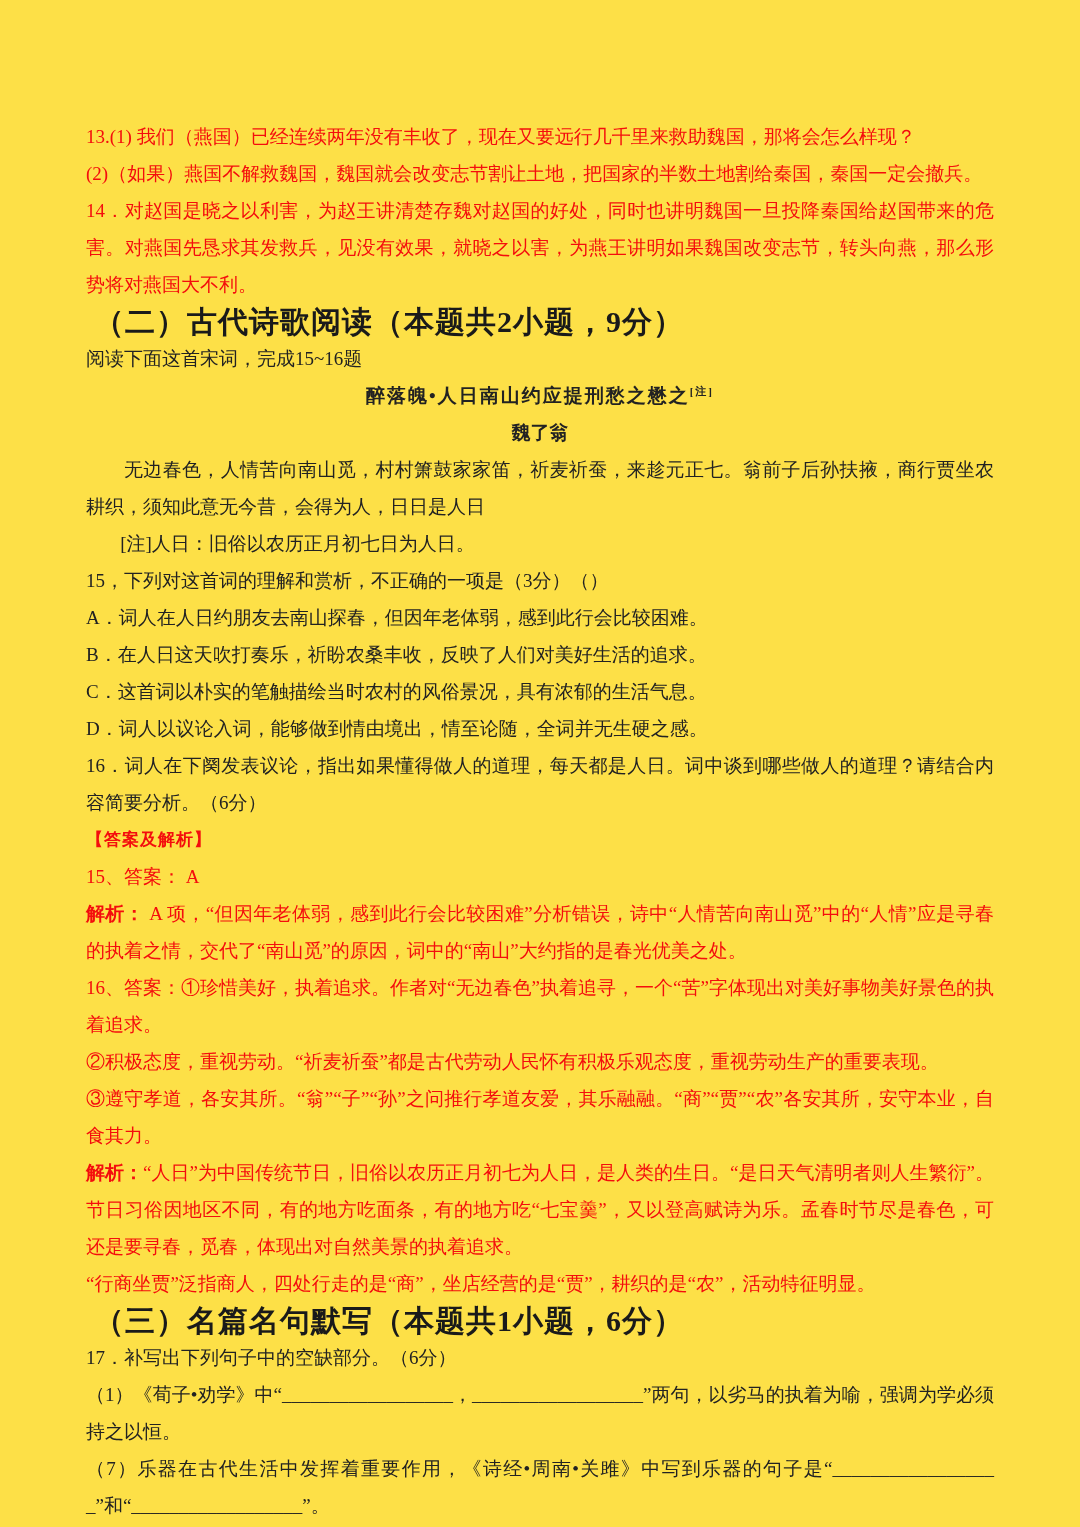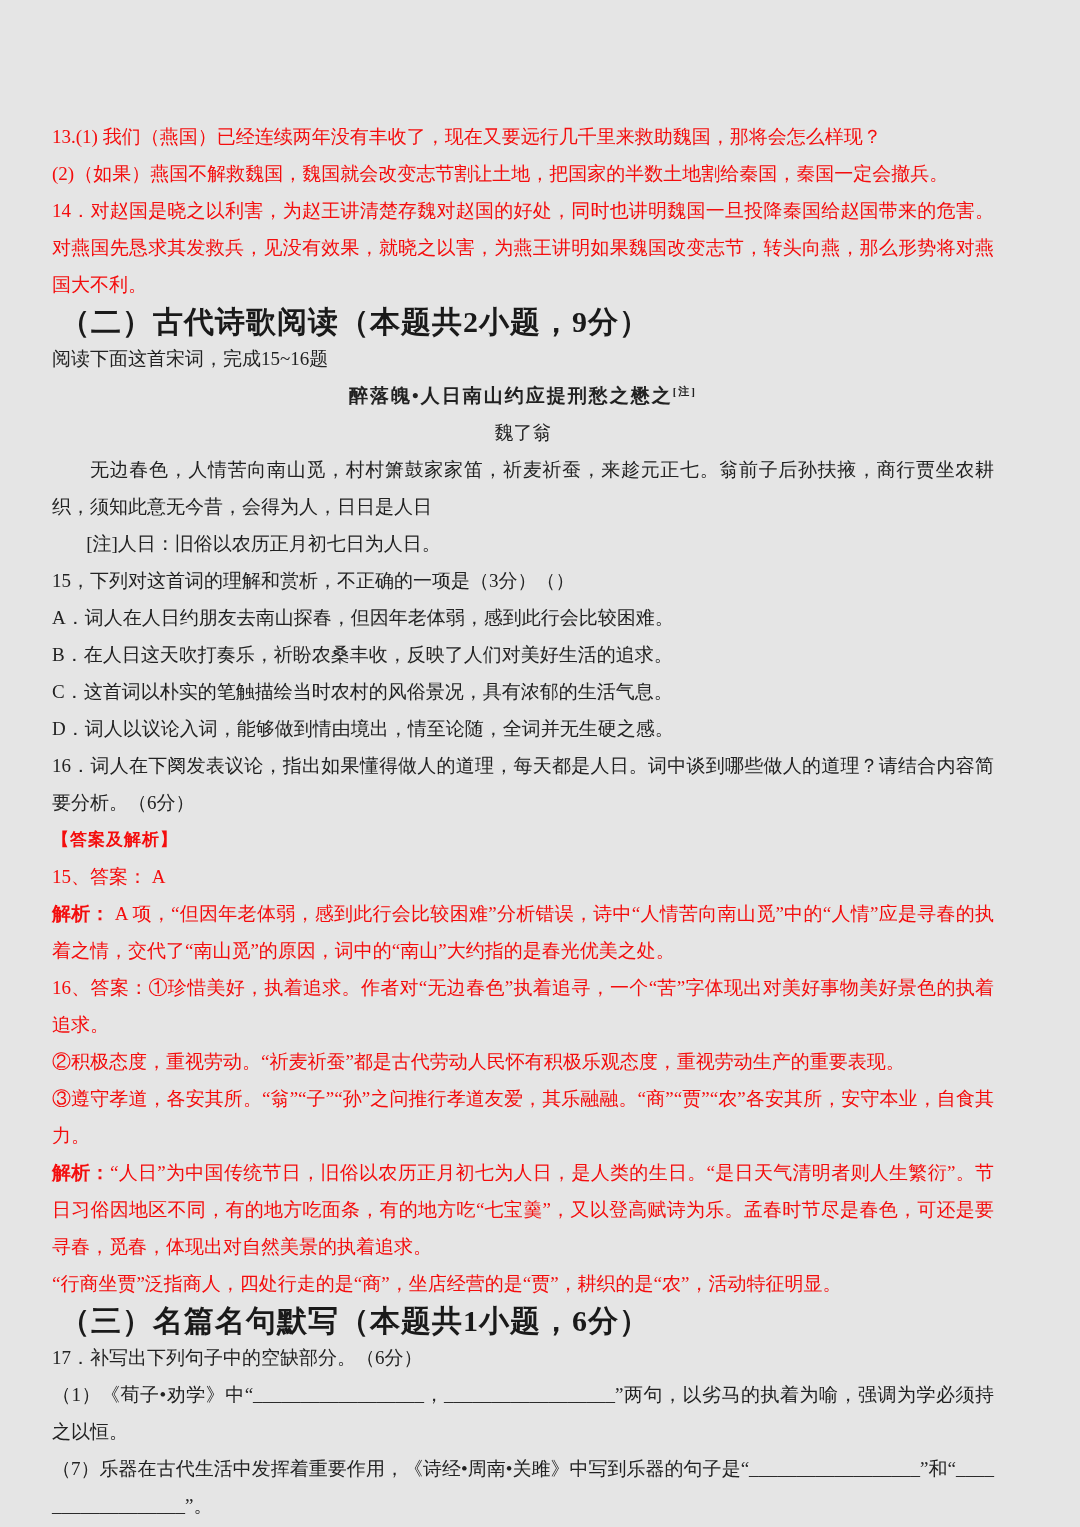--- a/index.html
+++ b/index.html
@@ -1,40 +1,40 @@
 <!DOCTYPE html>
 <html style="--red: #f40d0d;"><head>
 <meta charset="utf-8">
 <style>
   html,body{margin:0;padding:0;background:#ffffff;}
   .page{
     position:relative;
     width:1080px;
     height:1527px;
-    background:#e5e5e5;
+    background:#fde047;
     box-sizing:border-box;
-    padding:118px 86px 0 52px;
+    padding:118px 86px 0 86px;
     font-family:"Liberation Serif","DejaVu Serif",serif;
     font-size:19px;
     line-height:37px;
     color:#222222;
     text-align:justify;
     word-break:break-all;
     overflow:hidden;
   }
   p{margin:0;padding:0;}
   .red{color:var(--red,#f40d0d);}
   .section-heading{
     font-size:30px;
     font-weight:bold;
     color:#1a1a1a;
     padding-left:8px;
     letter-spacing:1px;
   }
-  .centered{text-align:center;}
+  .centered{text-align:center;font-weight:bold;}
   .poem-title{font-weight:600;letter-spacing:2px;text-align:center;}
   .poem-title sup{font-size:11px;line-height:0;}
   .poem-body{text-indent:2em;}
   .note-line{text-indent:1.8em;font-family:Liberation Serif, serif;}
   .bold-label{font-weight:bold;}
   .answers-heading{font-weight:bold;font-size:17px;letter-spacing:1px;}
   .blank{letter-spacing:0;}
 </style>
 </head>
 <body>

